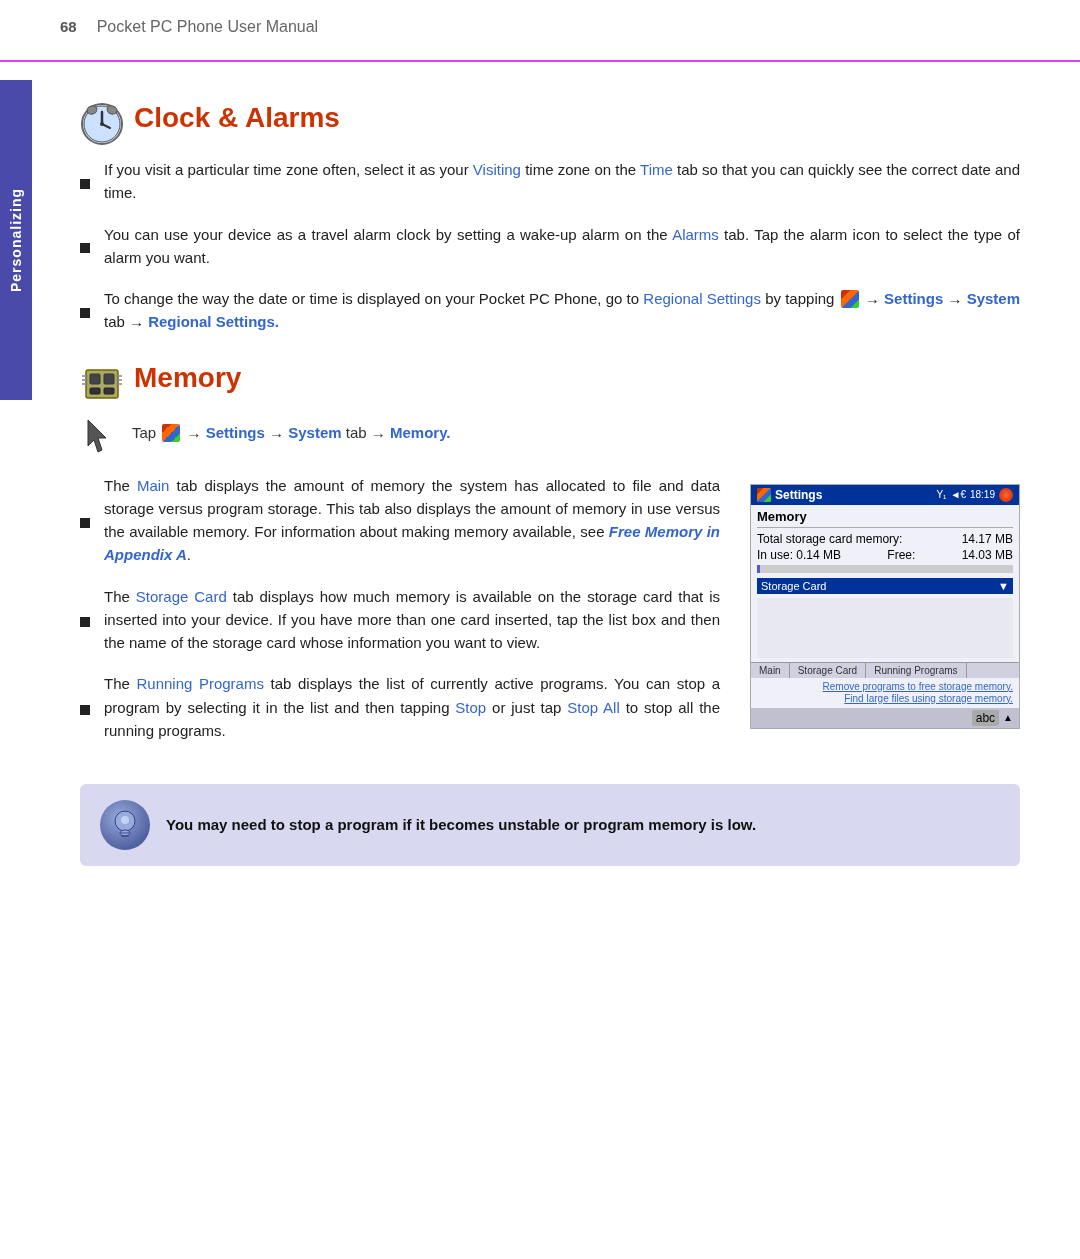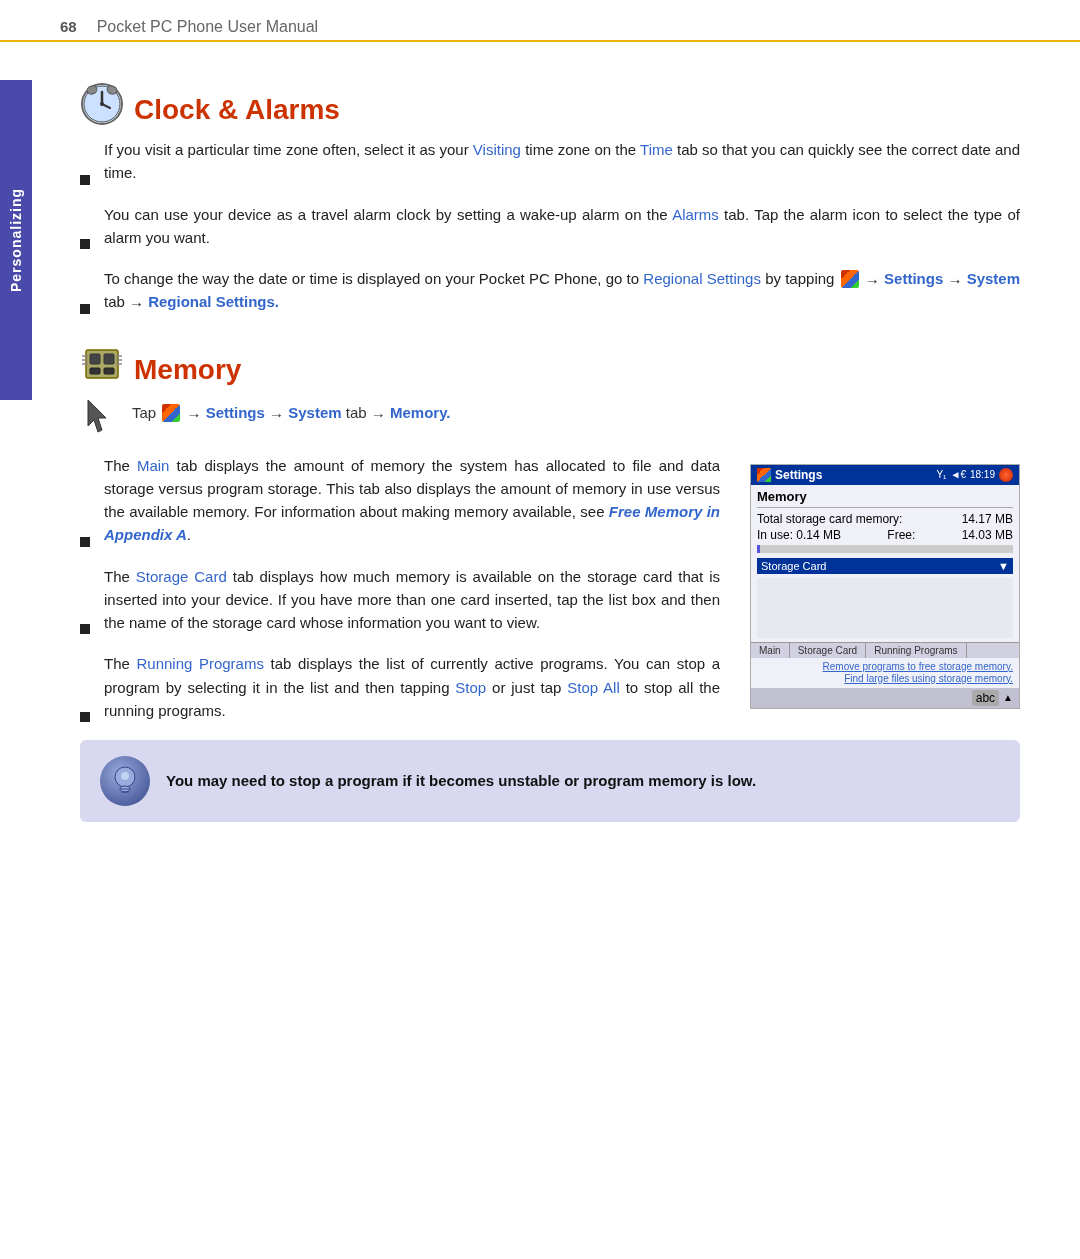--- a/index.html
+++ b/index.html
@@ -29,43 +29,43 @@
       font-size: 14px;
       font-weight: bold;
       letter-spacing: 1px;
       z-index: 10;
     }
 
     
     .page-header {
       display: flex;
       align-items: baseline;
-      padding: 18px 60px 4px 60px;
-      border-bottom: 2px solid #eab308;
+      padding: 18px 60px 24px 60px;
+      border-bottom: 2px solid #d946ef;
     }
     .page-number {
       font-size: 15px;
       font-weight: bold;
       color: #555;
       margin-right: 20px;
     }
     .page-title-header {
       font-size: 16px;
       color: #666;
     }
 
     
     .content {
       padding: 20px 60px 40px 80px;
     }
 
     
     .section-heading {
       display: flex;
-      align-items: flex-end;
+      align-items: flex-start;
       margin-top: 20px;
       margin-bottom: 12px;
     }
     .section-icon {
       width: 44px;
       height: 44px;
       margin-right: 10px;
       flex-shrink: 0;
       display: flex;
       align-items: center;
@@ -105,21 +105,21 @@
     .link-bold-blue { color: #3366cc; font-weight: bold; }
 
     
     .bullet-list {
       margin: 0;
       padding: 0;
       list-style: none;
     }
     .bullet-item {
       display: flex;
-      align-items: flex-end;
+      align-items: center;
       margin-bottom: 18px;
     }
     .bullet-square {
       width: 10px;
       height: 10px;
       background: #222;
       flex-shrink: 0;
       margin-top: 5px;
       margin-right: 14px;
     }
@@ -246,20 +246,21 @@
       font-size: 10px;
     }
 
     
     .tip-box {
       display: flex;
       align-items: center;
       background: #d8d8f0;
       border-radius: 6px;
       padding: 16px 20px;
+      margin-top: 24px;
     }
     .tip-icon {
       width: 50px;
       height: 50px;
       flex-shrink: 0;
       margin-right: 16px;
       border-radius: 50%;
       background: radial-gradient(circle at 40% 35%, #99aadd, #334488);
       display: flex;
       align-items: center;

